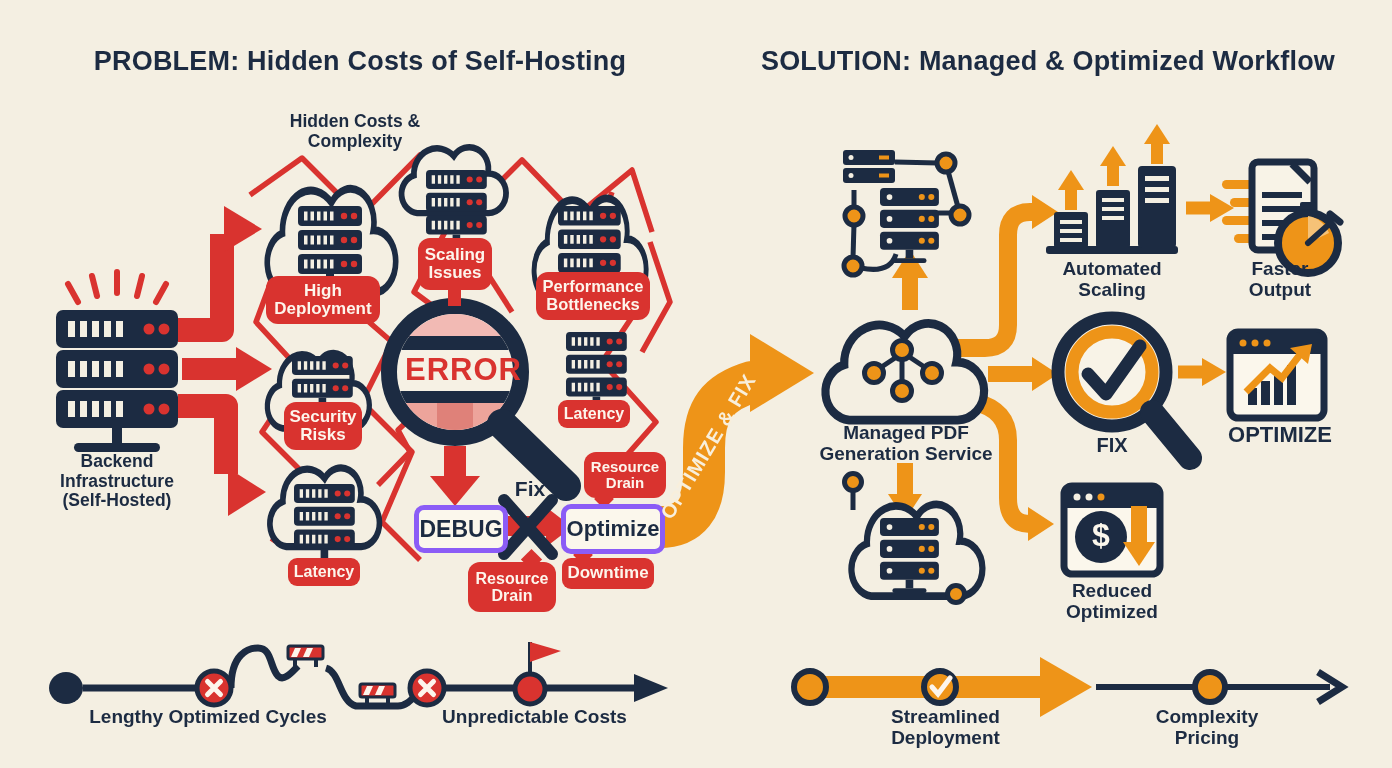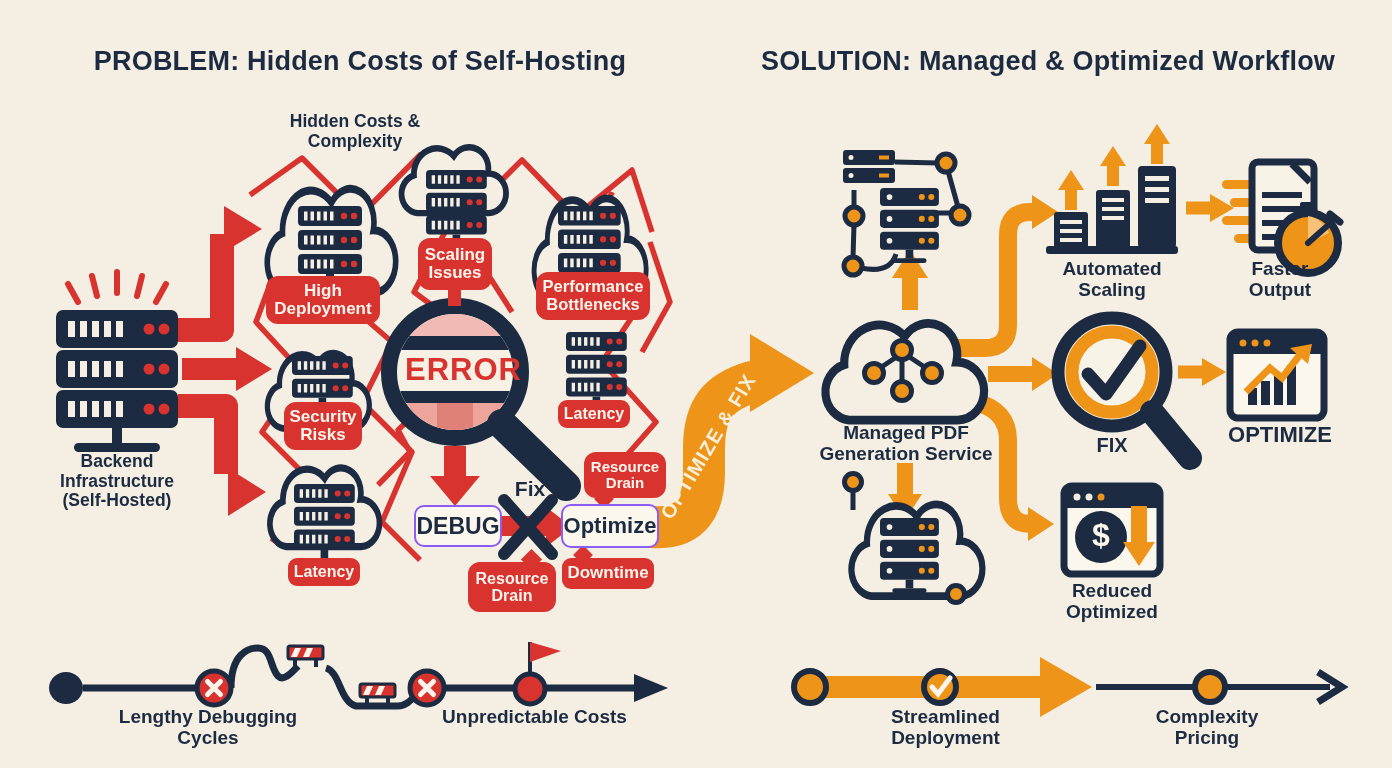--- a/index.html
+++ b/index.html
@@ -8,21 +8,21 @@
   .canvas{position:relative;width:1392px;height:768px;background:#f4efe2;}
   svg{position:absolute;left:0;top:0;}
   .nv{fill:#1c2b42}.rd{fill:#d9332f}.or{fill:#ee9418}
   .lbl{position:absolute;color:#1c2b42;font-weight:bold;text-align:center;
        white-space:pre-line;line-height:1.12;}
   .title{font-size:27px;letter-spacing:.2px;}
   .pill{position:absolute;background:#d9332f;color:#fdf5ec;font-weight:bold;
         border-radius:12px;display:flex;align-items:center;justify-content:center;
         text-align:center;white-space:pre-line;line-height:1.08;}
   .tail{position:absolute;background:#d9332f;}
-  .box{position:absolute;background:#fbf7ec;border:2px solid #8b5cf6;border-radius:10px;
+  .box{position:absolute;background:#fbf7ec;border:5px solid #8b5cf6;border-radius:10px;
        color:#1c2b42;font-weight:bold;display:flex;align-items:center;justify-content:center;}
   .rot{transform:rotate(-59deg);transform-origin:0 50%;color:#f8efdc;font-weight:bold;
        letter-spacing:1px;position:absolute;}
   .err{color:#d9332f;}
 </style>
 </head>
 <body>
 
 <div class="canvas">
 
@@ -433,18 +433,18 @@
 <div class="lbl" style="left:1048px;top:258px;width:128px;font-size:19px;">Automated
 Scaling</div>
 <div class="lbl" style="left:1232px;top:258px;width:96px;font-size:19px;">Faster
 Output</div>
 <div class="lbl" style="left:1082px;top:434px;width:60px;font-size:20px;">FIX</div>
 <div class="lbl" style="left:1224px;top:423px;width:112px;font-size:22px;">OPTIMIZE</div>
 <div class="lbl" style="left:1052px;top:580px;width:120px;font-size:19px;">Reduced
 Optimized</div>
 <div class="lbl" style="left:1086px;top:518px;width:30px;font-size:32px;color:#fbf7ec;">$</div>
 
-<div class="lbl" style="left:88px;top:706px;width:240px;font-size:19px;">Lengthy Debugging Cycles</div>
+<div class="lbl" style="left:88px;top:706px;width:240px;font-size:19px;">Lengthy Optimized Cycles</div>
 <div class="lbl" style="left:442px;top:706px;width:185px;font-size:19px;">Unpredictable Costs</div>
 <div class="lbl" style="left:838px;top:706px;width:215px;font-size:19px;">Streamlined Deployment</div>
 <div class="lbl" style="left:1122px;top:706px;width:170px;font-size:19px;">Complexity Pricing</div>
 
 </div>
 
 </body></html>

